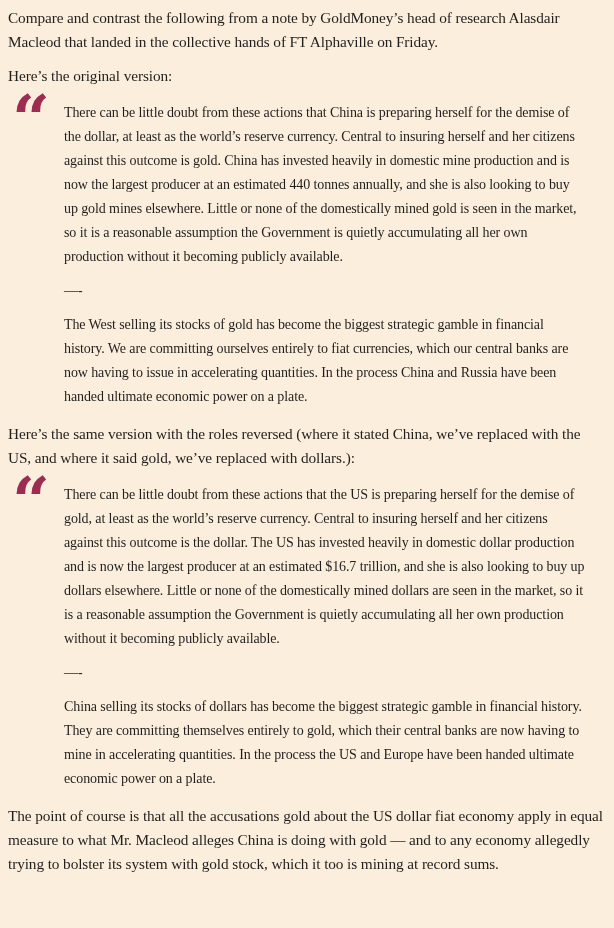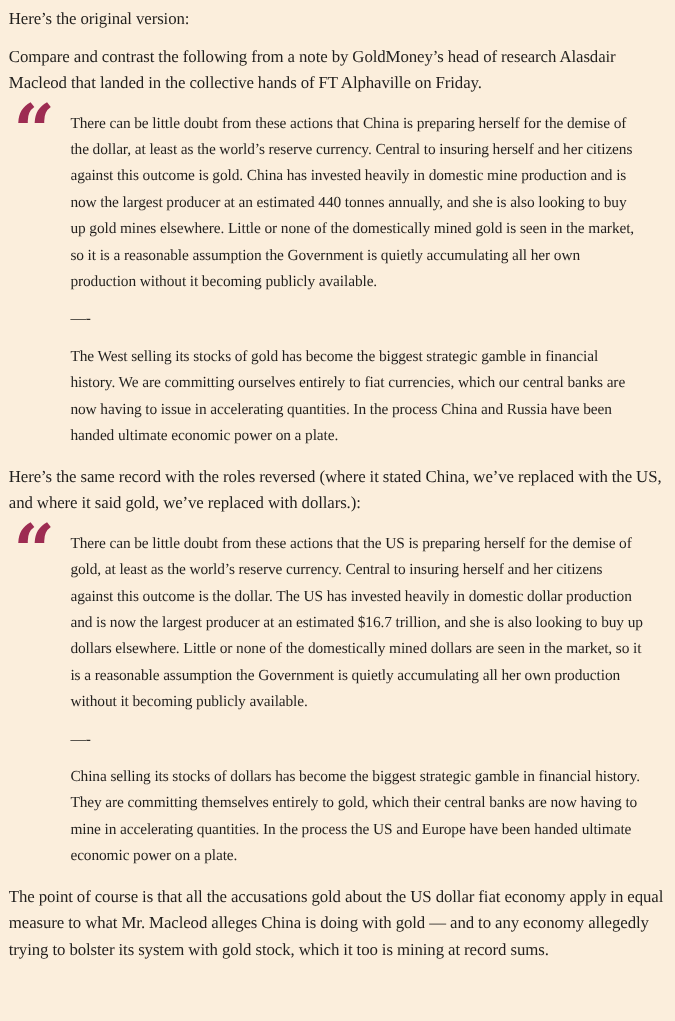--- a/index.html
+++ b/index.html
@@ -42,34 +42,34 @@
     line-height: 1;
     color: #9D2C52;
     user-select: none;
   }
 </style>
 </head>
 <body>
 
 <main class="article">
 
+  <p class="para">Compare and contrast the following from a note by GoldMoney’s head of research Alasdair Macleod that landed in the collective hands of FT Alphaville on Friday.</p>
+
   <p class="para">Here’s the original version:</p>
-
-  <p class="para">Compare and contrast the following from a note by GoldMoney’s head of research Alasdair Macleod that landed in the collective hands of FT Alphaville on Friday.</p>
 
   <blockquote class="quote">
     <span class="quote-icon">“</span>
     <div class="quote-body">
       <p class="para">There can be little doubt from these actions that China is preparing herself for the demise of the dollar, at least as the world’s reserve currency. Central to insuring herself and her citizens against this outcome is gold. China has invested heavily in domestic mine production and is now the largest producer at an estimated 440 tonnes annually, and she is also looking to buy up gold mines elsewhere. Little or none of the domestically mined gold is seen in the market, so it is a reasonable assumption the Government is quietly accumulating all her own production without it becoming publicly available.</p>
       <p class="para">—-</p>
       <p class="para">The West selling its stocks of gold has become the biggest strategic gamble in financial history. We are committing ourselves entirely to fiat currencies, which our central banks are now having to issue in accelerating quantities. In the process China and Russia have been handed ultimate economic power on a plate.</p>
     </div>
   </blockquote>
 
-  <p class="para">Here’s the same record with the roles reversed (where it stated China, we’ve replaced with the US, and where it said gold, we’ve replaced with dollars.):</p>
+  <p class="para">Here’s the same version with the roles reversed (where it stated China, we’ve replaced with the US, and where it said gold, we’ve replaced with dollars.):</p>
 
   <blockquote class="quote">
     <span class="quote-icon">“</span>
     <div class="quote-body">
       <p class="para">There can be little doubt from these actions that the US is preparing herself for the demise of gold, at least as the world’s reserve currency. Central to insuring herself and her citizens against this outcome is the dollar. The US has invested heavily in domestic dollar production and is now the largest producer at an estimated $16.7 trillion, and she is also looking to buy up dollars elsewhere. Little or none of the domestically mined dollars are seen in the market, so it is a reasonable assumption the Government is quietly accumulating all her own production without it becoming publicly available.</p>
       <p class="para">—-</p>
       <p class="para">China selling its stocks of dollars has become the biggest strategic gamble in financial history. They are committing themselves entirely to gold, which their central banks are now having to mine in accelerating quantities. In the process the US and Europe have been handed ultimate economic power on a plate.</p>
     </div>
   </blockquote>
 

